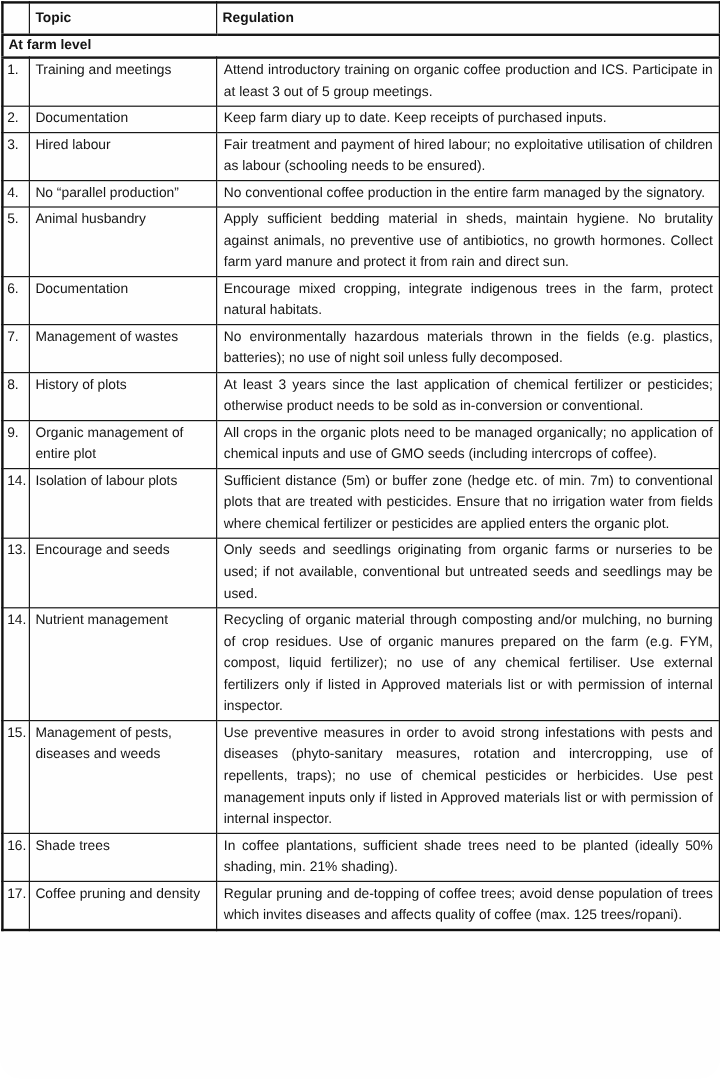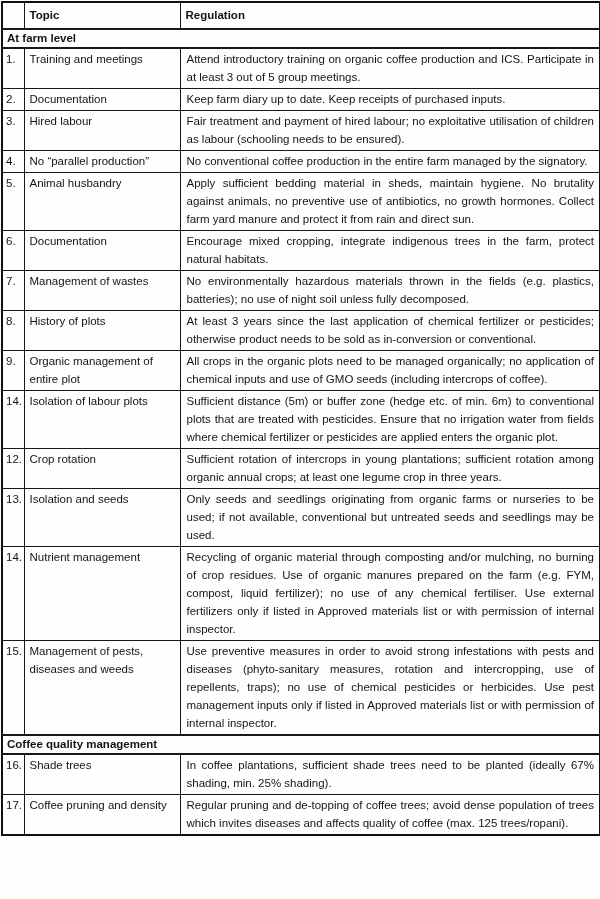--- a/index.html
+++ b/index.html
@@ -128,49 +128,41 @@
           <td class="c-reg">At least 3 years since the last application of chemical fertilizer or pesticides; otherwise product needs to be sold as in-conversion or conventional.</td>
         </tr>
         <tr>
           <td class="c-num">9.</td>
           <td class="c-topic">Organic management of entire plot</td>
           <td class="c-reg">All crops in the organic plots need to be managed organically; no application of chemical inputs and use of GMO seeds (including intercrops of coffee).</td>
         </tr>
         <tr>
           <td class="c-num">14.</td>
           <td class="c-topic">Isolation of labour plots</td>
-          <td class="c-reg">Sufficient distance (5m) or buffer zone (hedge etc. of min. 6m) to conventional plots that are treated with pesticides. Ensure that no irrigation water from fields where chemical fertilizer or pesticides are applied enters the organic plot.</td>
-        </tr>
-        <tr>
-          <td class="c-num">12.</td>
-          <td class="c-topic">Crop rotation</td>
-          <td class="c-reg">Sufficient rotation of intercrops in young plantations; sufficient rotation among organic annual crops; at least one legume crop in three years.</td>
+          <td class="c-reg">Sufficient distance (5m) or buffer zone (hedge etc. of min. 7m) to conventional plots that are treated with pesticides. Ensure that no irrigation water from fields where chemical fertilizer or pesticides are applied enters the organic plot.</td>
         </tr>
         <tr>
           <td class="c-num">13.</td>
-          <td class="c-topic">Isolation and seeds</td>
+          <td class="c-topic">Encourage and seeds</td>
           <td class="c-reg">Only seeds and seedlings originating from organic farms or nurseries to be used; if not available, conventional but untreated seeds and seedlings may be used.</td>
         </tr>
         <tr>
           <td class="c-num">14.</td>
           <td class="c-topic">Nutrient management</td>
           <td class="c-reg">Recycling of organic material through composting and/or mulching, no burning of crop residues. Use of organic manures prepared on the farm (e.g. FYM, compost, liquid fertilizer); no use of any chemical fertiliser. Use external fertilizers only if listed in Approved materials list or with permission of internal inspector.</td>
         </tr>
         <tr>
           <td class="c-num">15.</td>
           <td class="c-topic">Management of pests, diseases and weeds</td>
           <td class="c-reg">Use preventive measures in order to avoid strong infestations with pests and diseases (phyto-sanitary measures, rotation and intercropping, use of repellents, traps); no use of chemical pesticides or herbicides. Use pest management inputs only if listed in Approved materials list or with permission of internal inspector.</td>
         </tr>
-        <tr class="section-row">
-          <td colspan="3">Coffee quality management</td>
-        </tr>
         <tr>
           <td class="c-num">16.</td>
           <td class="c-topic">Shade trees</td>
-          <td class="c-reg">In coffee plantations, sufficient shade trees need to be planted (ideally 67% shading, min. 25% shading).</td>
+          <td class="c-reg">In coffee plantations, sufficient shade trees need to be planted (ideally 50% shading, min. 21% shading).</td>
         </tr>
         <tr>
           <td class="c-num">17.</td>
           <td class="c-topic">Coffee pruning and density</td>
           <td class="c-reg">Regular pruning and de-topping of coffee trees; avoid dense population of trees which invites diseases and affects quality of coffee (max. 125 trees/ropani).</td>
         </tr>
       </tbody>
   </table>
 </div>
 

